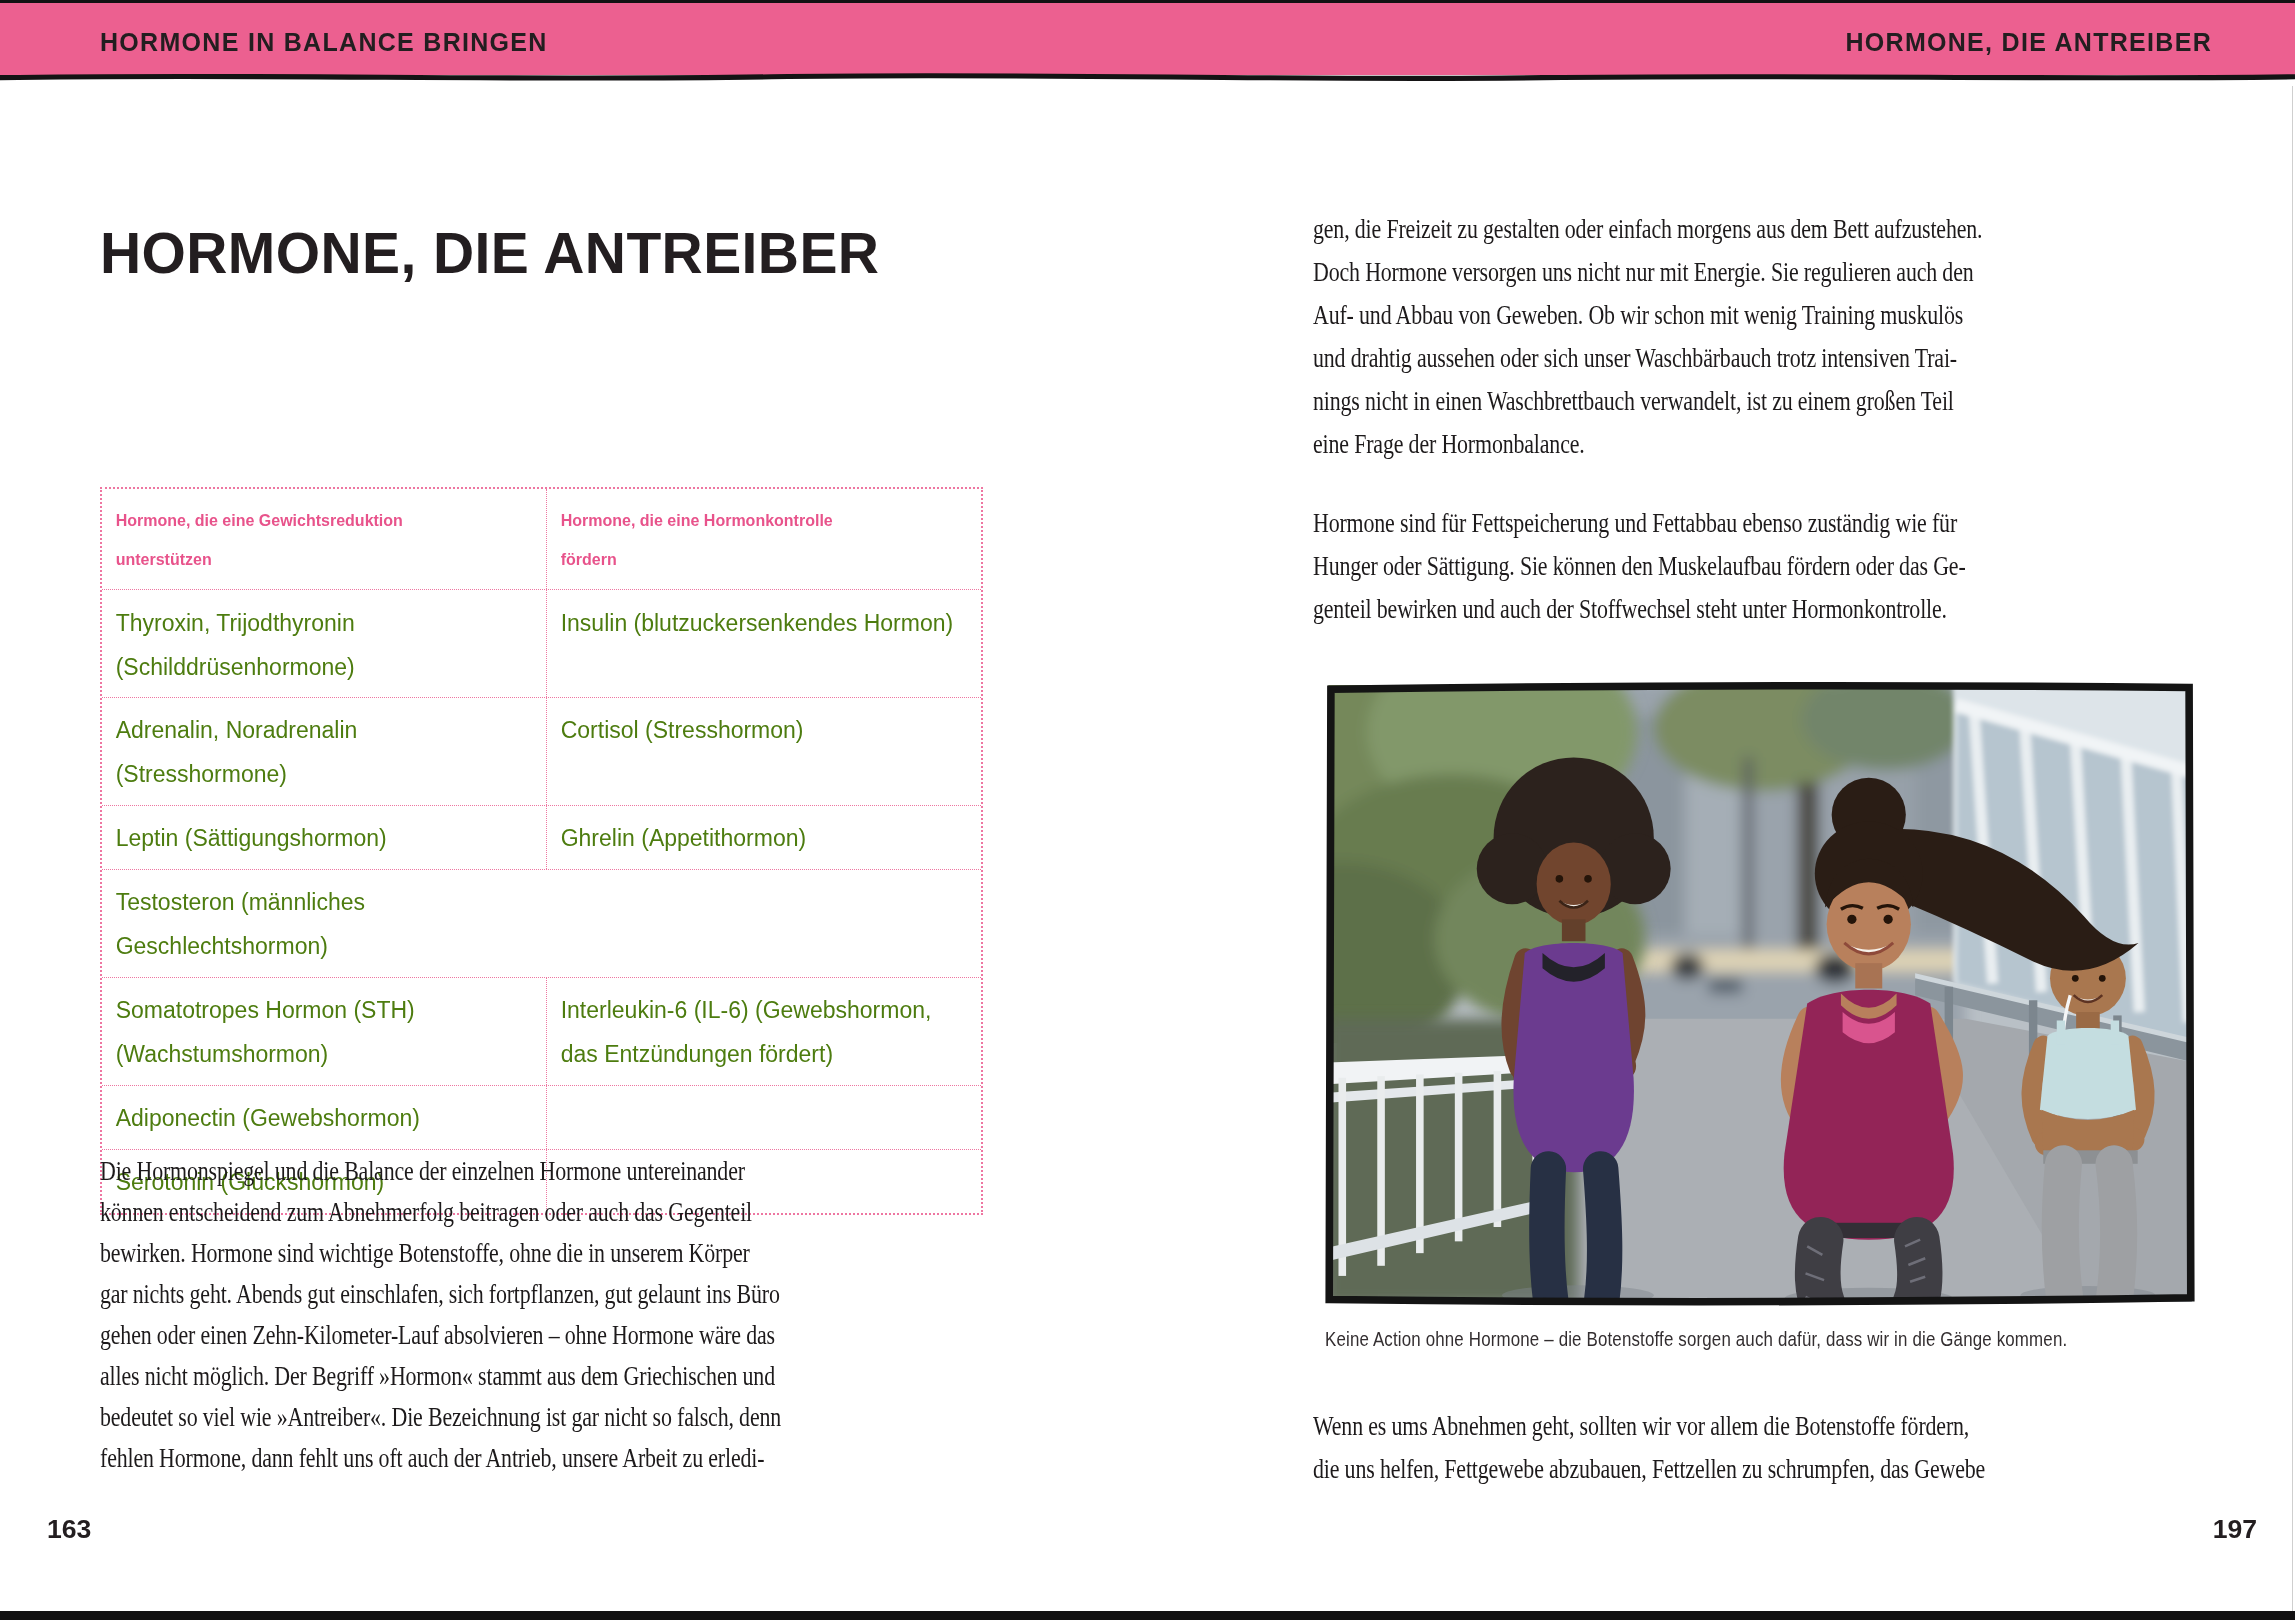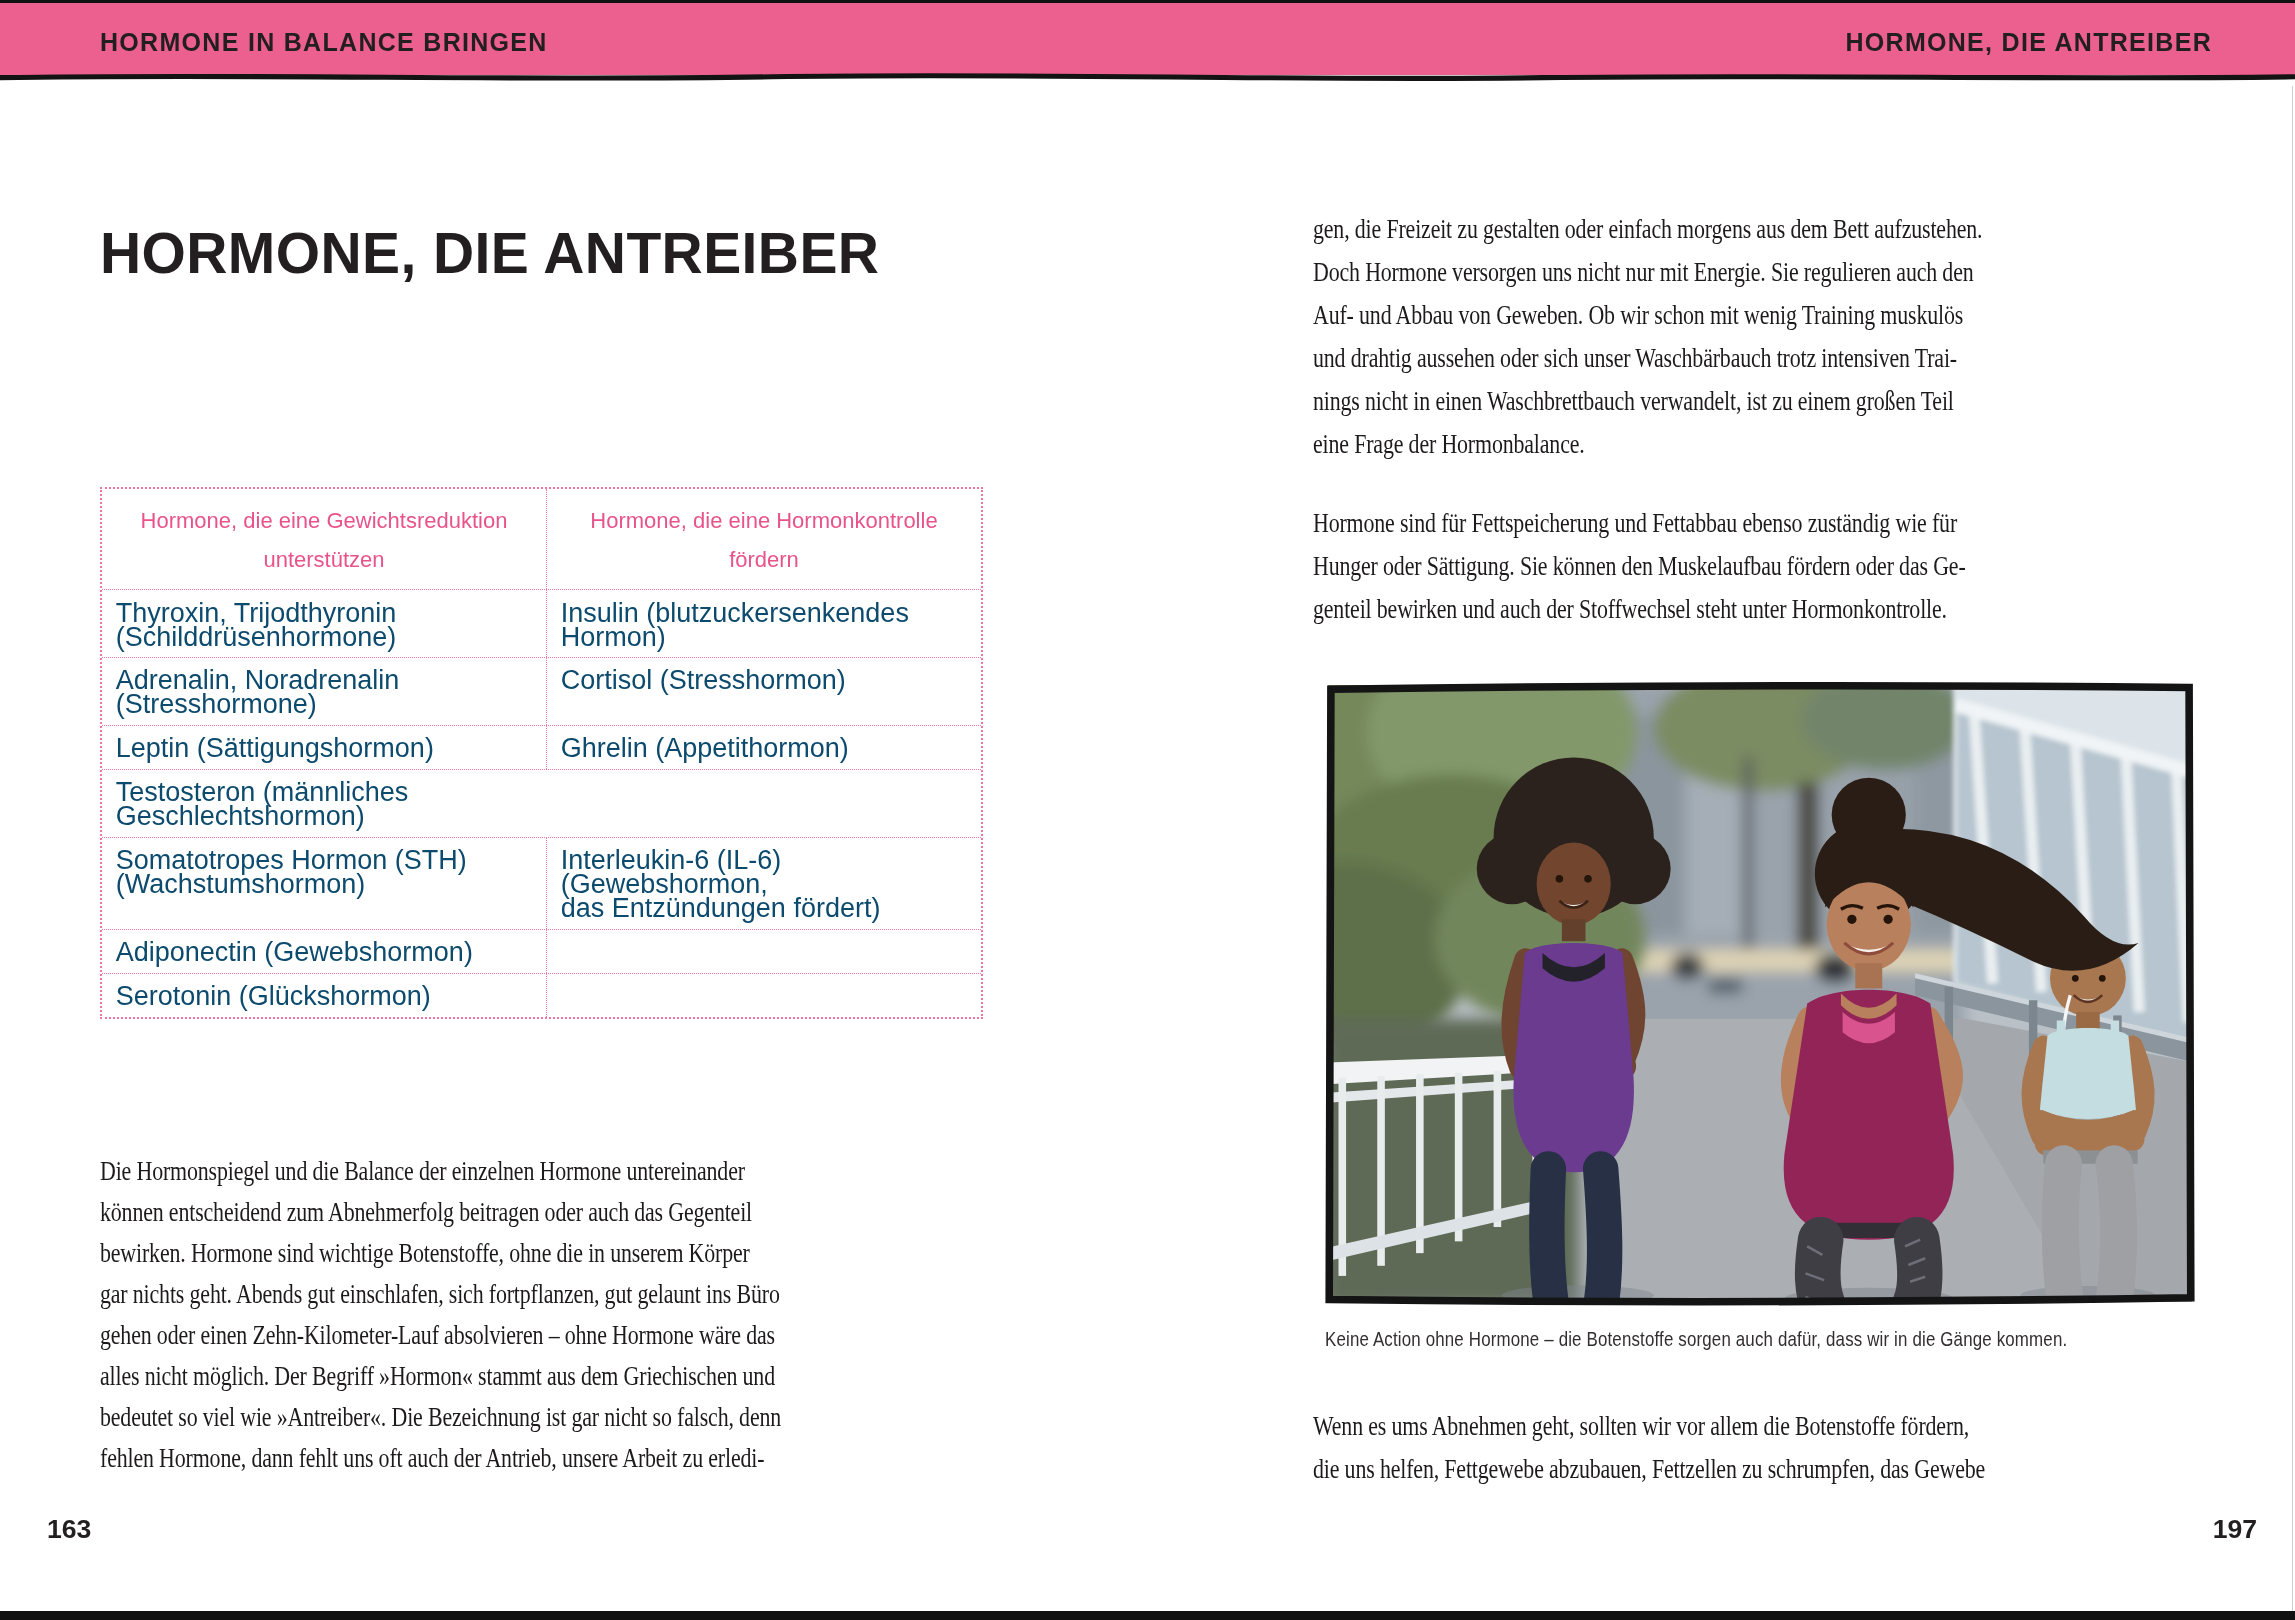--- a/index.html
+++ b/index.html
@@ -57,28 +57,28 @@
   }
   .htable{
     position:absolute;left:100px;top:487px;width:883px;
     border:2.6px dotted var(--c-dot-pink);
     background:#fff;
   }
   .t-row{display:flex;}
   .t-row + .t-row{border-top:1.7px dotted var(--c-dot-pink);}
   .t-cell{
     padding:10.3px 13.7px 8.6px 13.7px;
-    font-size:27px;line-height:24px;
-    color:#0c4a6e;white-space:pre-line;
+    font-size:23px;line-height:44px;
+    color:#4d7c0f;white-space:pre-line;
   }
   .t-cell.c-left{width:444px;flex:0 0 444px;}
   .t-cell.c-right{flex:1;border-left:1.7px dotted var(--c-dot-pink);}
   .t-head .t-cell{
-    font-size:22px;font-weight:normal;color:var(--c-accent-pink);
-    line-height:39px;padding-top:12px;padding-bottom:10.3px;text-align:center;
+    font-size:16px;font-weight:bold;color:var(--c-accent-pink);
+    line-height:39px;padding-top:12px;padding-bottom:10.3px;
   }
   
   .serif-block{
     position:absolute;
     font-family:"Liberation Serif","DejaVu Serif",serif;
     font-size:27.4px;letter-spacing:-0.2px;
     color:var(--c-serif-ink);
     white-space:pre-line;
     width:1104px;
     transform:scaleX(.80);transform-origin:left top;

